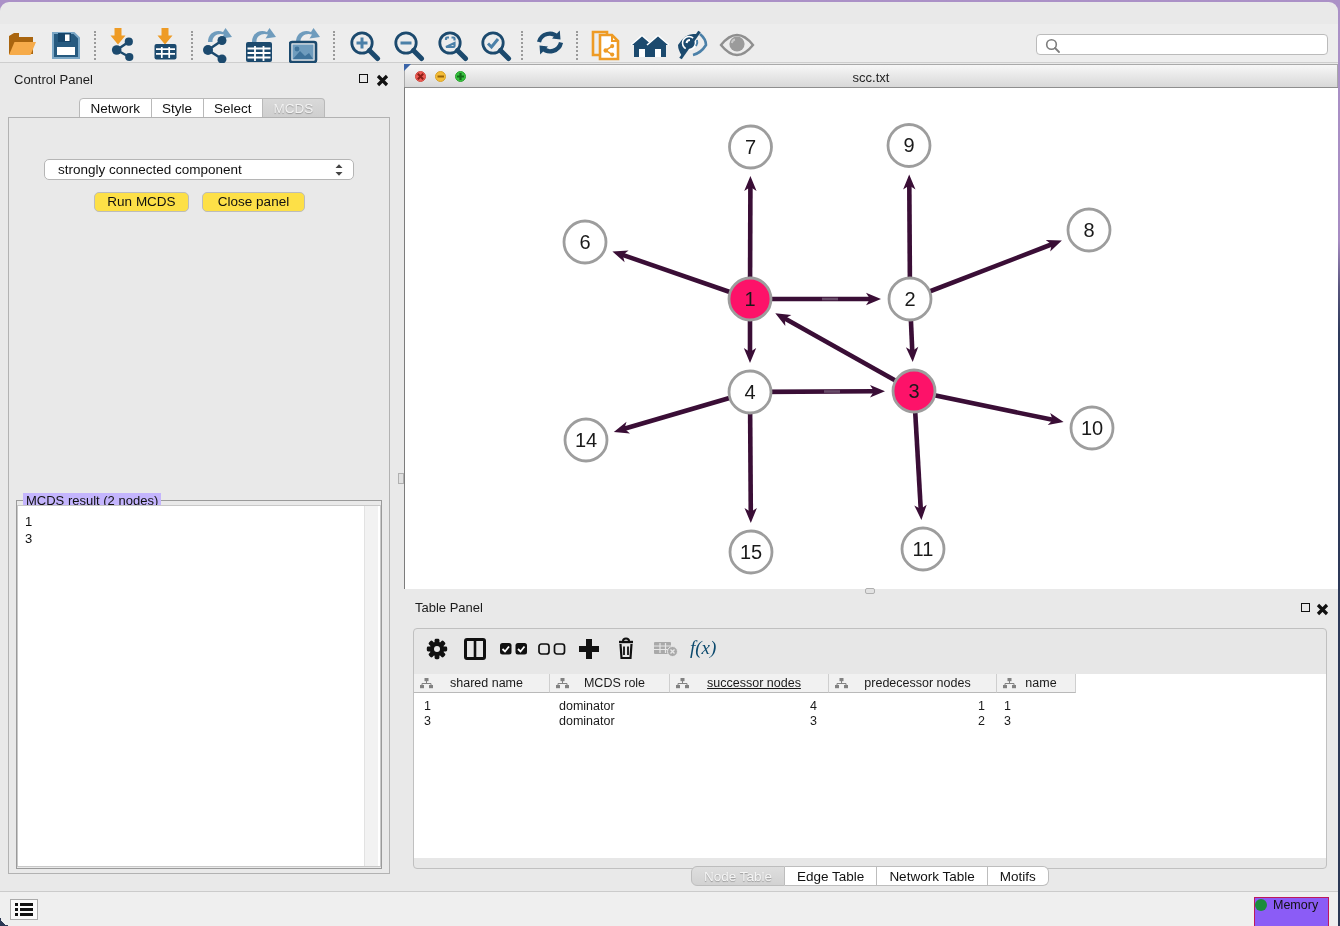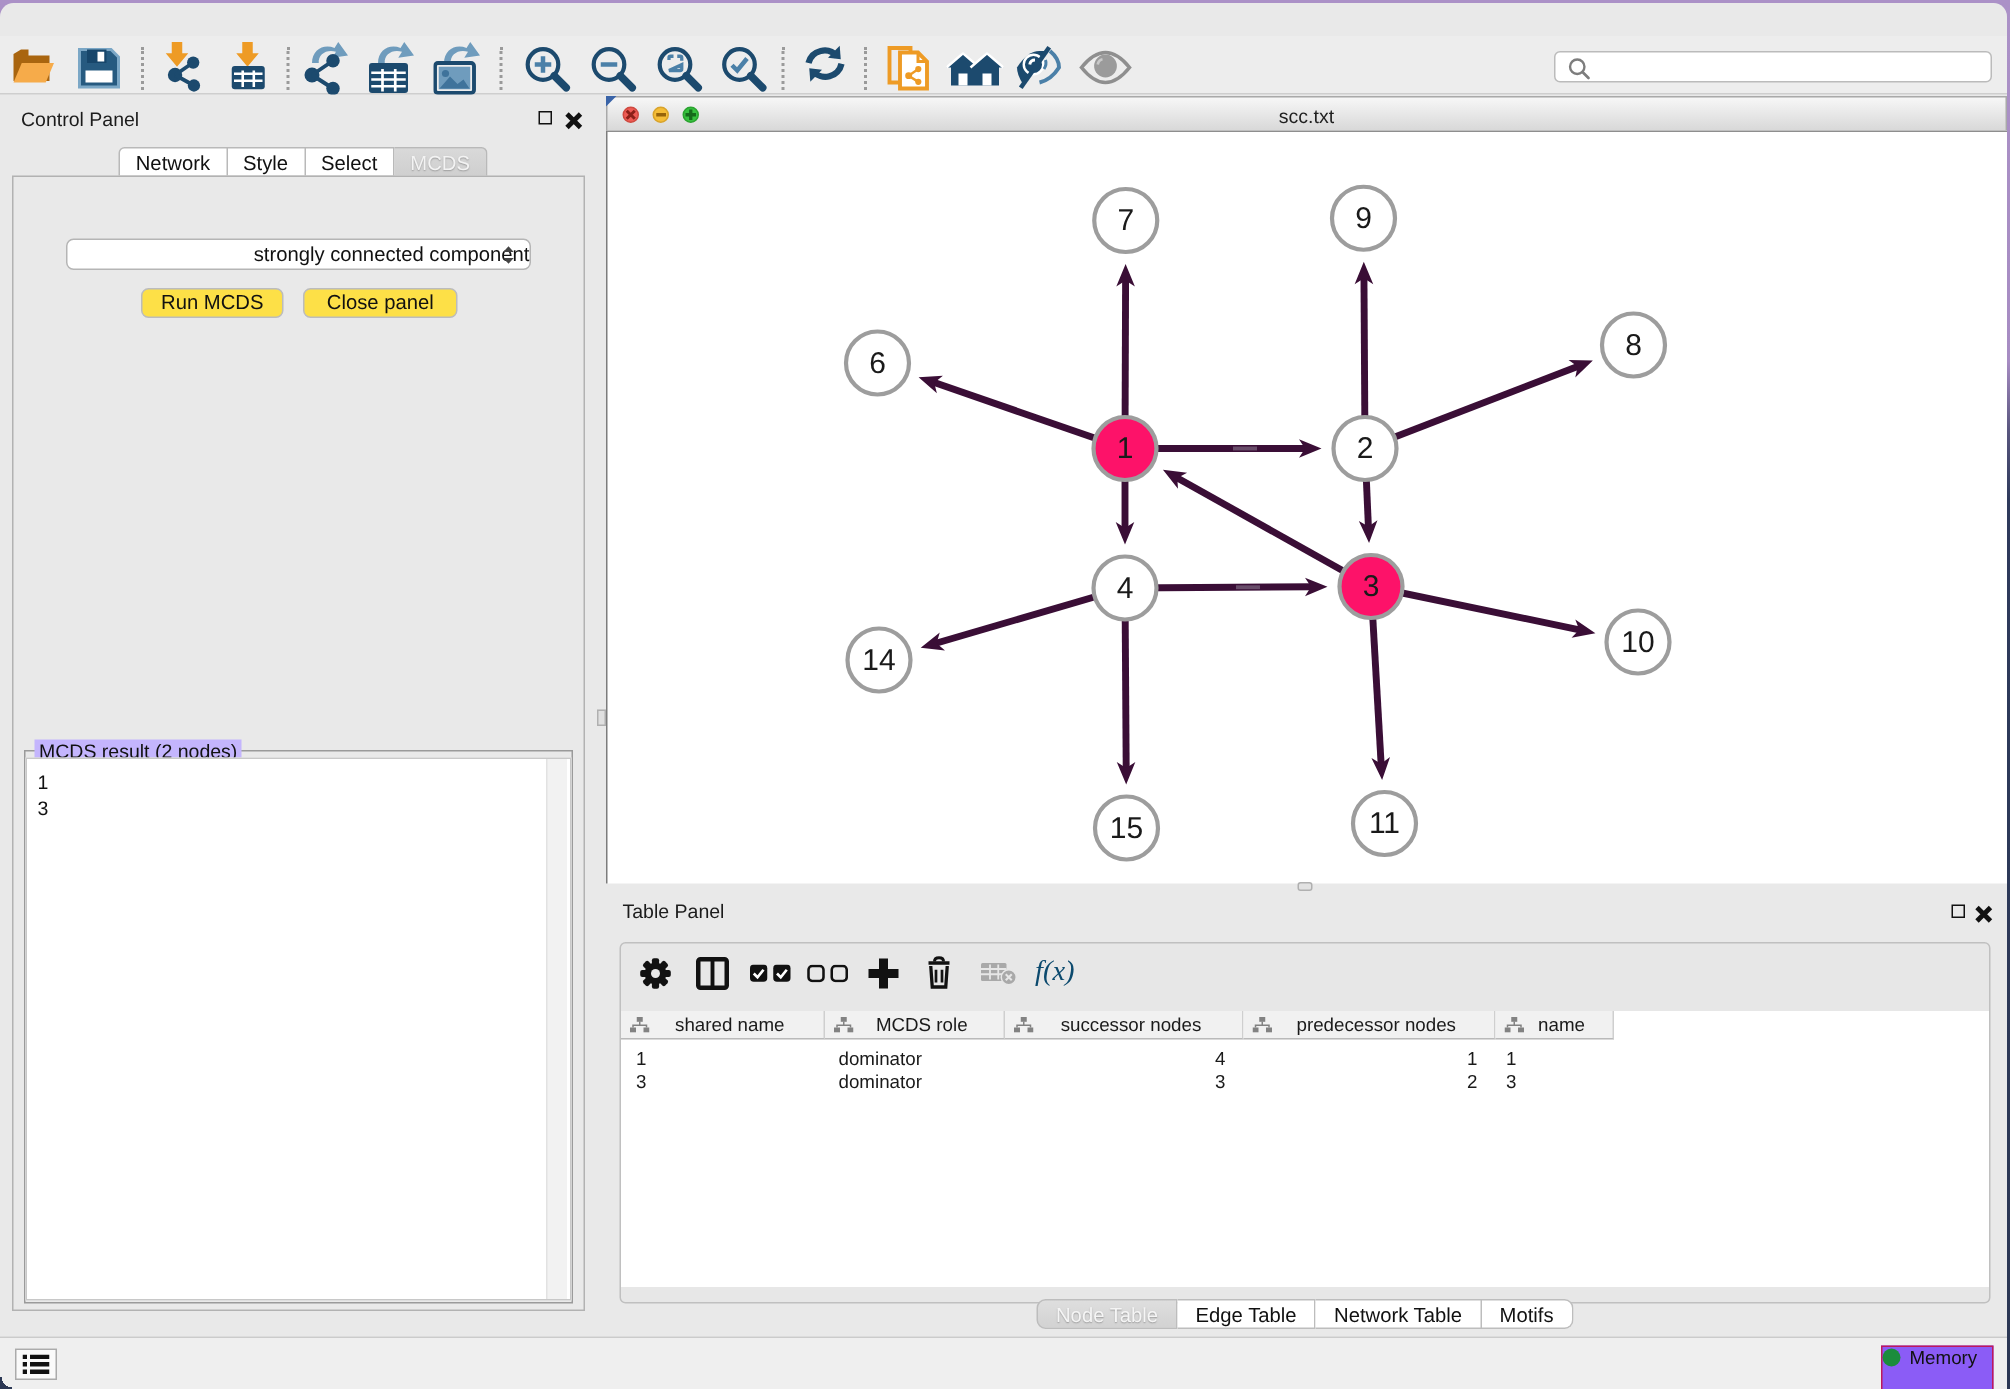--- a/index.html
+++ b/index.html
@@ -30,21 +30,21 @@
   padding:2px 10.5px 0 10.5px; height:20px; }
 .tab.first { border-left:1px solid #b9b9b9; border-radius:4px 0 0 0; }
 .tab.sel { background:linear-gradient(#d9d9d9,#cfcfcf); color:#f3f3f3;
   text-shadow:0 1px 1px #9a9a9a; border-radius:0 4px 0 0; }
 .cp-body { position:absolute; left:8px; top:115px; width:382px; height:757px;
   border:1px solid #b2b2b2; background:#e9e9e9; }
 .optlabel { position:absolute; left:8px; top:136px; width:382px; text-align:center;
   font-size:13.5px; color:#1c1c1c; }
 .dropdown { position:absolute; left:44px; top:157px; width:310px; height:21px;
   background:#fff; border:1px solid #b5b5b5; border-radius:5px; font-size:13.5px;
-  color:#111; padding:2px 0 0 13px;text-align:right; }
+  color:#111; padding:2px 0 0 13px; }
 .btn { position:absolute; height:20px; background:#fde047; border:1px solid #bcbcbc;
   border-radius:5px; font-size:13.5px; color:#111; text-align:center; padding-top:1px; }
 .fieldset { position:absolute; left:16px; top:498px; width:366px; height:369px;
   border:1px solid #9a9a9a; }
 .fs-legend { position:absolute; left:23px; top:491px; background:#c4b5fd;
   font-size:13px; color:#111; padding:0 3px; }
 .fs-white { position:absolute; left:17px; top:503px; width:364px; height:362px;
   background:#fff; border:1px solid #c8c8c8; font-size:13px; color:#111; }
 .fs-scroll { position:absolute; left:346px; top:0; width:14px; height:360px;
   background:#f2f2f2; border-left:1px solid #e2e2e2; }
@@ -398,21 +398,21 @@
             <rect x="0" y="7" width="4" height="3.2" fill="#828282"></rect>
             <rect x="9" y="7" width="4" height="3.2" fill="#828282"></rect>
             <path d="M6.5 3 V5.5 M2 7 V5.5 H11 V7" fill="none" stroke="#828282" stroke-width="1"></path>
           </svg><span style="padding-left:10px;">shared name</span></div>
 <div class="th" style="left:136px; width:120px;"><svg width="13" height="11" viewBox="0 0 13 11" style="position:absolute;left:6px;top:4px;">
             <rect x="4.5" y="0" width="4" height="3.2" fill="#828282"></rect>
             <rect x="0" y="7" width="4" height="3.2" fill="#828282"></rect>
             <rect x="9" y="7" width="4" height="3.2" fill="#828282"></rect>
             <path d="M6.5 3 V5.5 M2 7 V5.5 H11 V7" fill="none" stroke="#828282" stroke-width="1"></path>
           </svg><span style="padding-left:10px;">MCDS role</span></div>
-<div class="th" style="left:256px; width:159px;"><svg width="13" height="11" viewBox="0 0 13 11" style="position:absolute;left:6px;top:4px;">
+<div class="th" style="left:256px; width:159px;text-decoration:underline;"><svg width="13" height="11" viewBox="0 0 13 11" style="position:absolute;left:6px;top:4px;">
             <rect x="4.5" y="0" width="4" height="3.2" fill="#828282"></rect>
             <rect x="0" y="7" width="4" height="3.2" fill="#828282"></rect>
             <rect x="9" y="7" width="4" height="3.2" fill="#828282"></rect>
             <path d="M6.5 3 V5.5 M2 7 V5.5 H11 V7" fill="none" stroke="#828282" stroke-width="1"></path>
           </svg><span style="padding-left:10px;">successor nodes</span></div>
 <div class="th" style="left:415px; width:168px;"><svg width="13" height="11" viewBox="0 0 13 11" style="position:absolute;left:6px;top:4px;">
             <rect x="4.5" y="0" width="4" height="3.2" fill="#828282"></rect>
             <rect x="0" y="7" width="4" height="3.2" fill="#828282"></rect>
             <rect x="9" y="7" width="4" height="3.2" fill="#828282"></rect>
             <path d="M6.5 3 V5.5 M2 7 V5.5 H11 V7" fill="none" stroke="#828282" stroke-width="1"></path>

